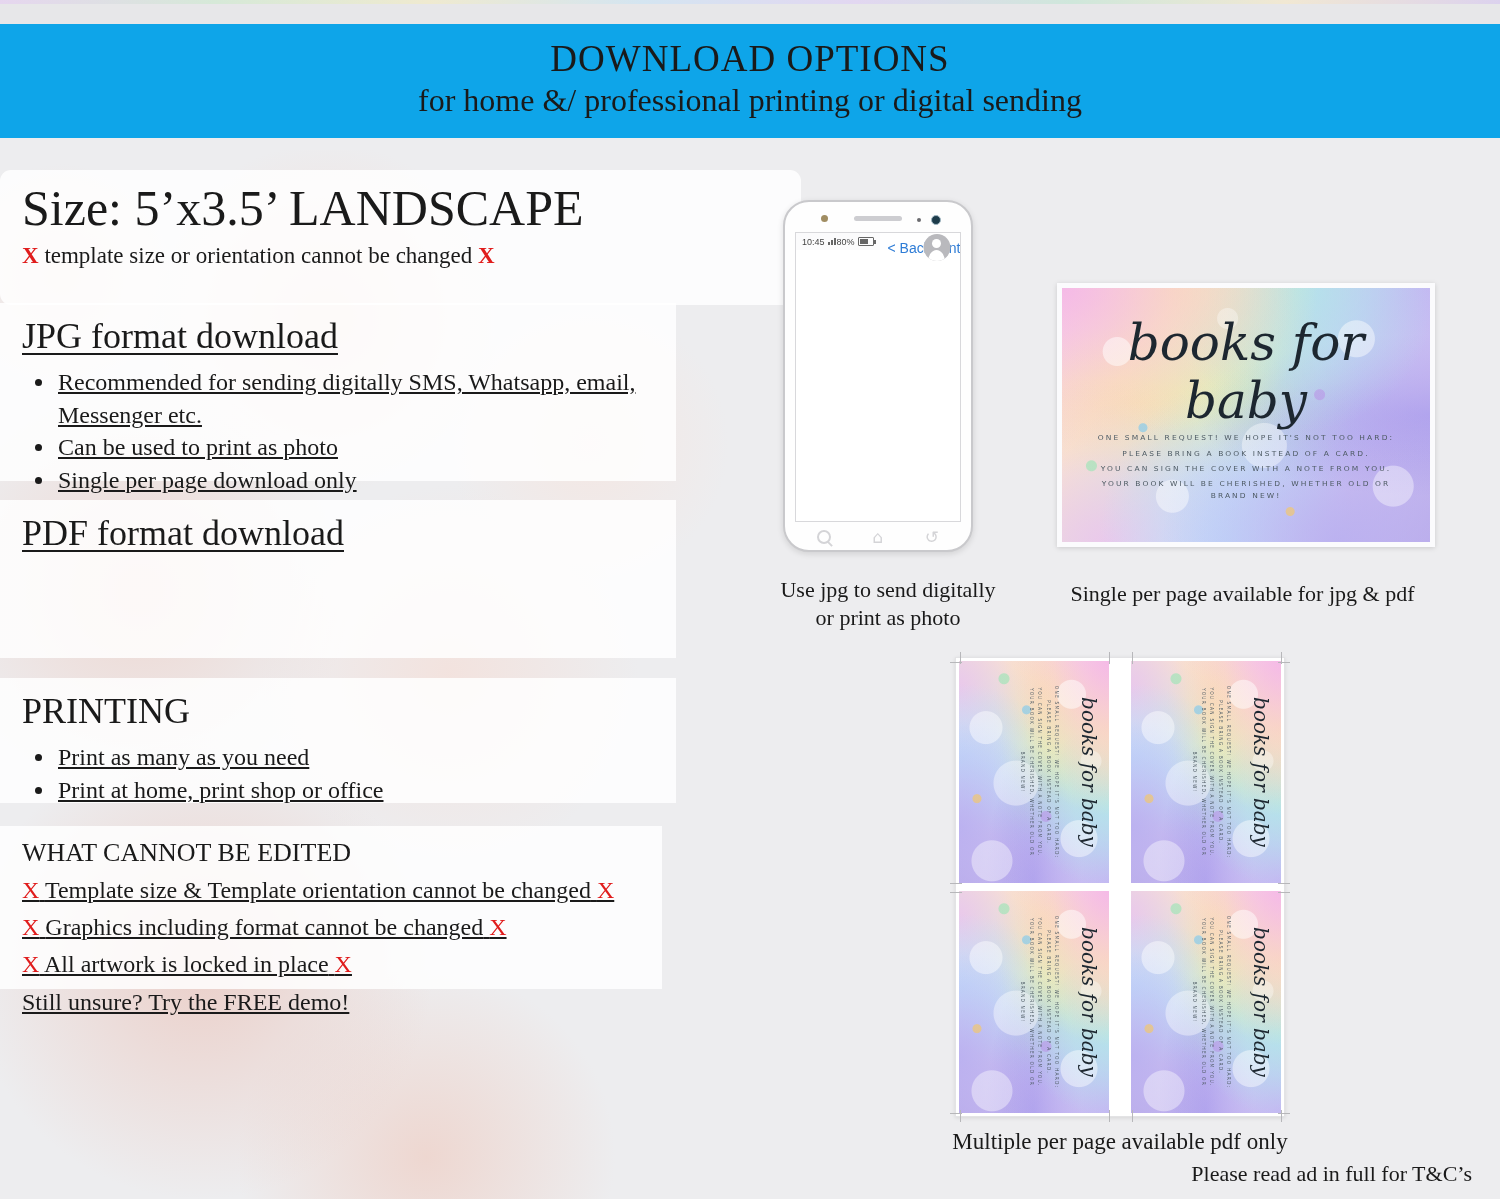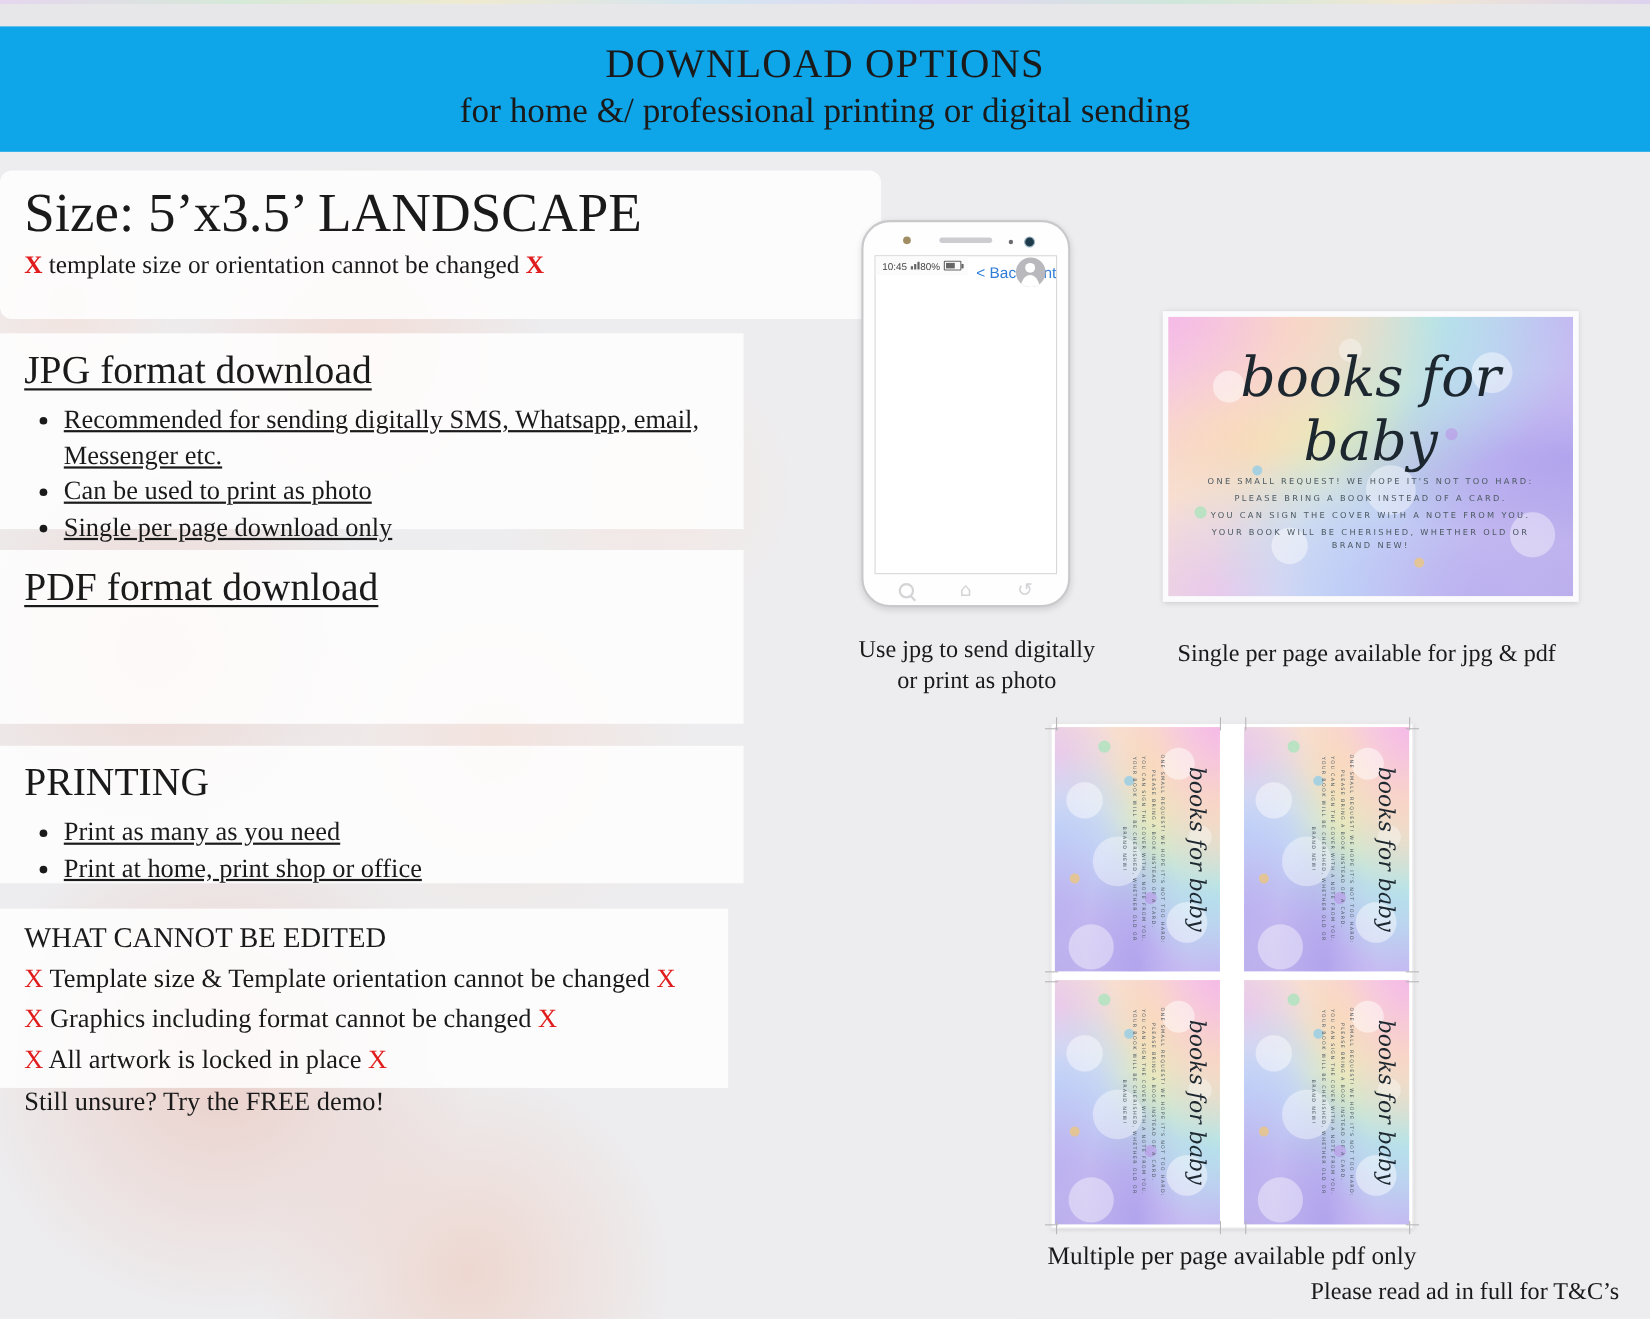--- a/index.html
+++ b/index.html
@@ -19,35 +19,35 @@
       radial-gradient(circle 250px at 42% 16%, rgba(242,219,213,.9), transparent 70%),
       radial-gradient(circle 300px at 18% 42%, rgba(238,212,205,.85), transparent 70%),
       radial-gradient(circle 270px at 58% 50%, rgba(244,224,218,.8), transparent 70%),
       radial-gradient(circle 330px at 26% 78%, rgba(235,205,198,.9), transparent 70%),
       radial-gradient(circle 270px at 55% 96%, rgba(238,211,203,.85), transparent 70%),
       radial-gradient(circle 200px at 76% 28%, rgba(246,229,223,.75), transparent 70%),
       radial-gradient(circle 160px at 8% 12%, rgba(244,225,219,.8), transparent 70%);}
 
   
   .band{position:absolute;left:0;background:rgba(255,255,255,.84);box-sizing:border-box;padding:12px 0 0 22px;}
-  .band-size{top:155px;width:801px;height:135px;border-radius:11px;}
+  .band-size{top:170px;width:801px;height:135px;border-radius:11px;}
   .band-jpg{top:303px;width:676px;height:178px;}
   .band-pdf{top:500px;width:676px;height:158px;}
   .band-print{top:678px;width:676px;height:125px;}
   .band-edit{top:826px;width:662px;height:163px;}
 
   .size-heading{font-size:50px;line-height:1.05;}
   .size-note{font-size:23px;margin-top:8px;}
   .x-bold{color:#e01c1c;font-weight:bold;}
   .x-reg{color:#e01c1c;}
   .sec-heading{font-size:36px;}
   .underlined{text-decoration:underline;text-underline-offset:5px;text-decoration-thickness:1.5px;}
   .band ul{list-style:disc;margin:9px 0 0 0;padding-left:34px;text-decoration:underline;}
   .band li{font-size:24px;line-height:1.36;padding-left:2px;}
-  .edit-line{font-size:24px;line-height:1.55;}
+  .edit-line{font-size:24px;line-height:1.55;text-decoration:underline;}
   .edit-heading{font-size:26px;margin-bottom:4px;}
 
   
   .rcard{position:relative;overflow:hidden;
     background:
       radial-gradient(ellipse at 0% 0%, rgba(244,180,232,.85), transparent 45%),
       radial-gradient(ellipse at 30% 0%, rgba(252,238,170,.9), transparent 40%),
       radial-gradient(ellipse at 65% 0%, rgba(175,230,235,.8), transparent 40%),
       radial-gradient(ellipse at 100% 0%, rgba(196,182,242,.95), transparent 50%),
       radial-gradient(ellipse at 100% 50%, rgba(165,152,235,.85), transparent 45%),

